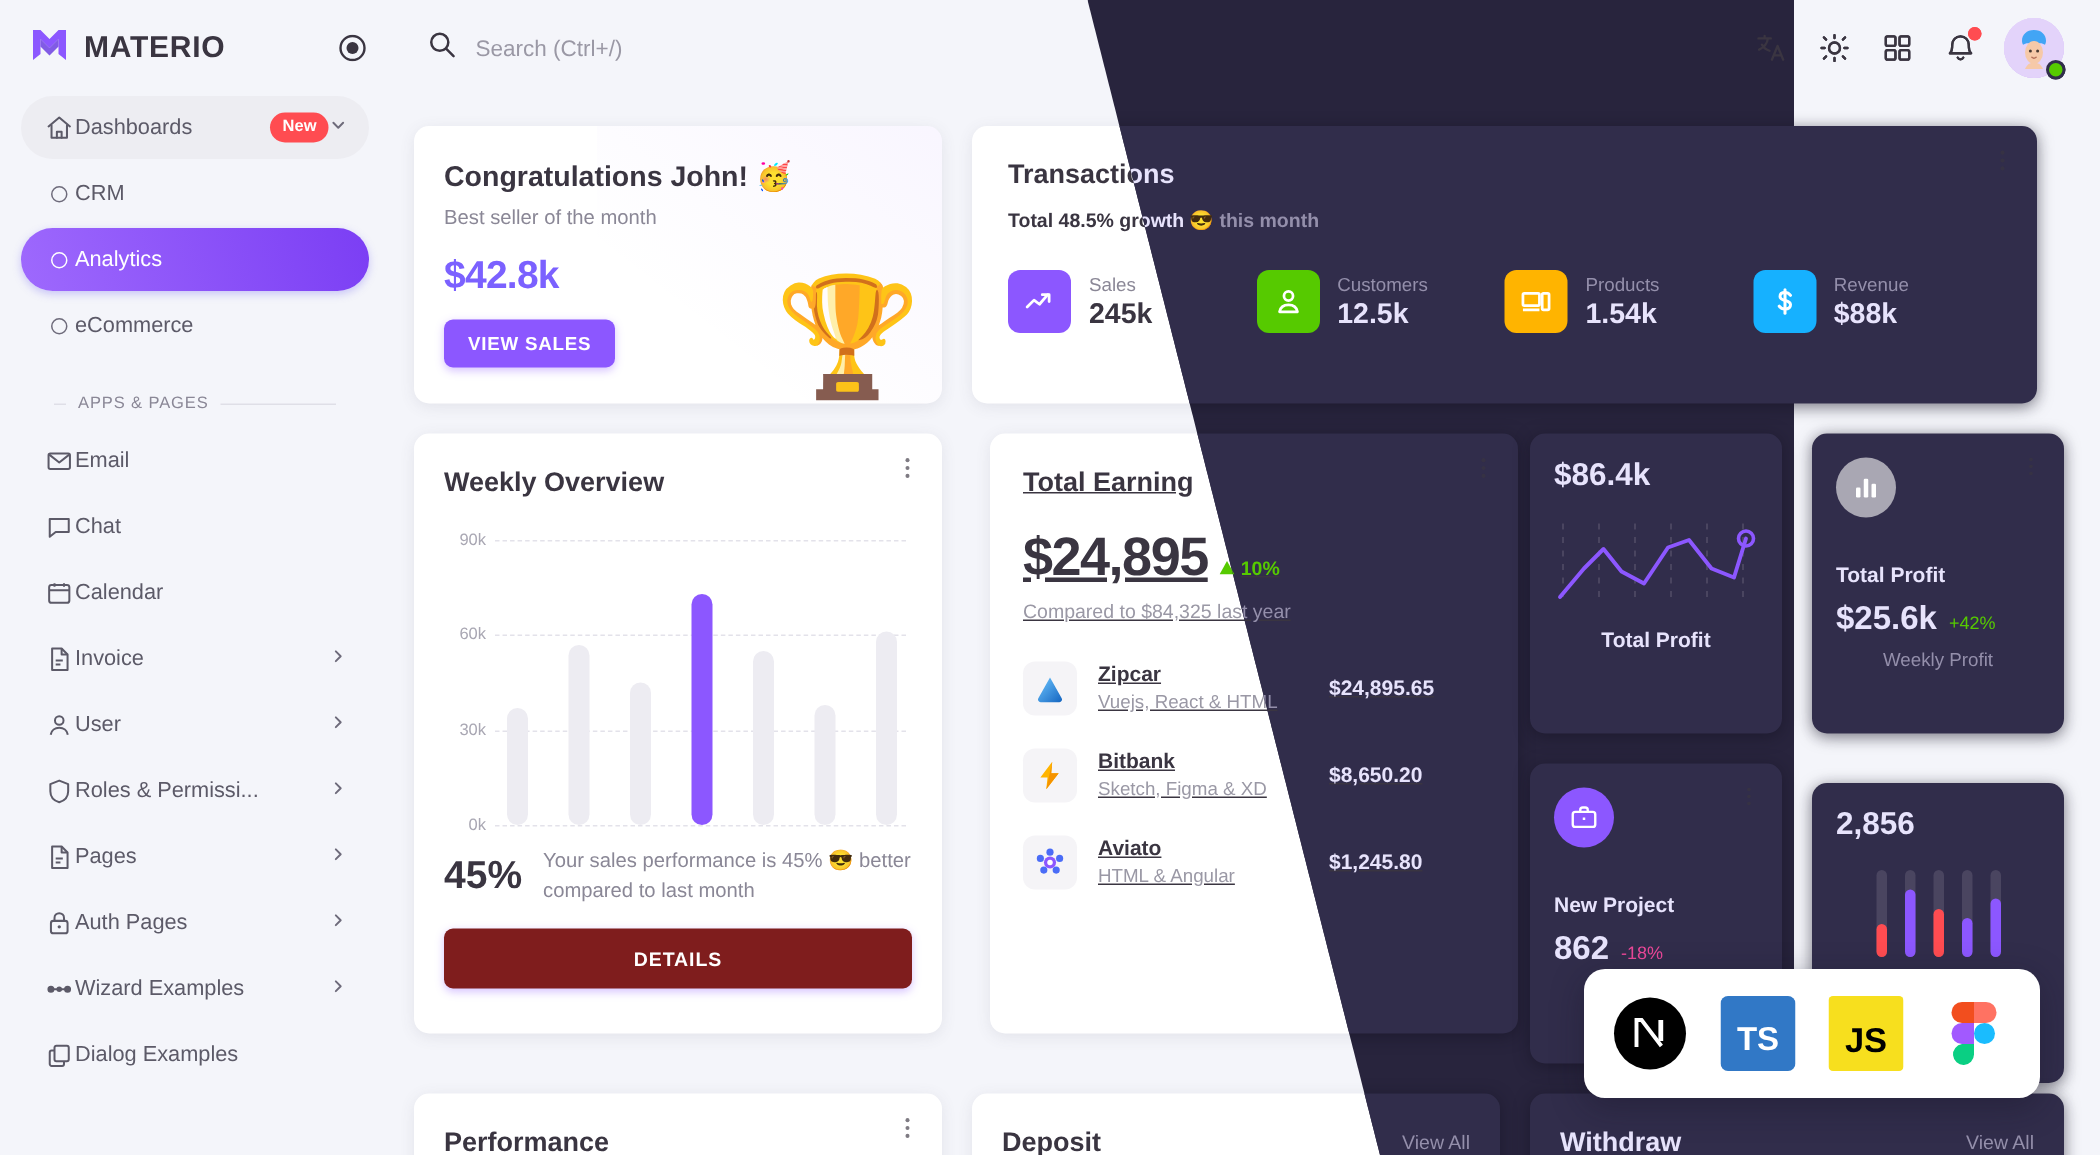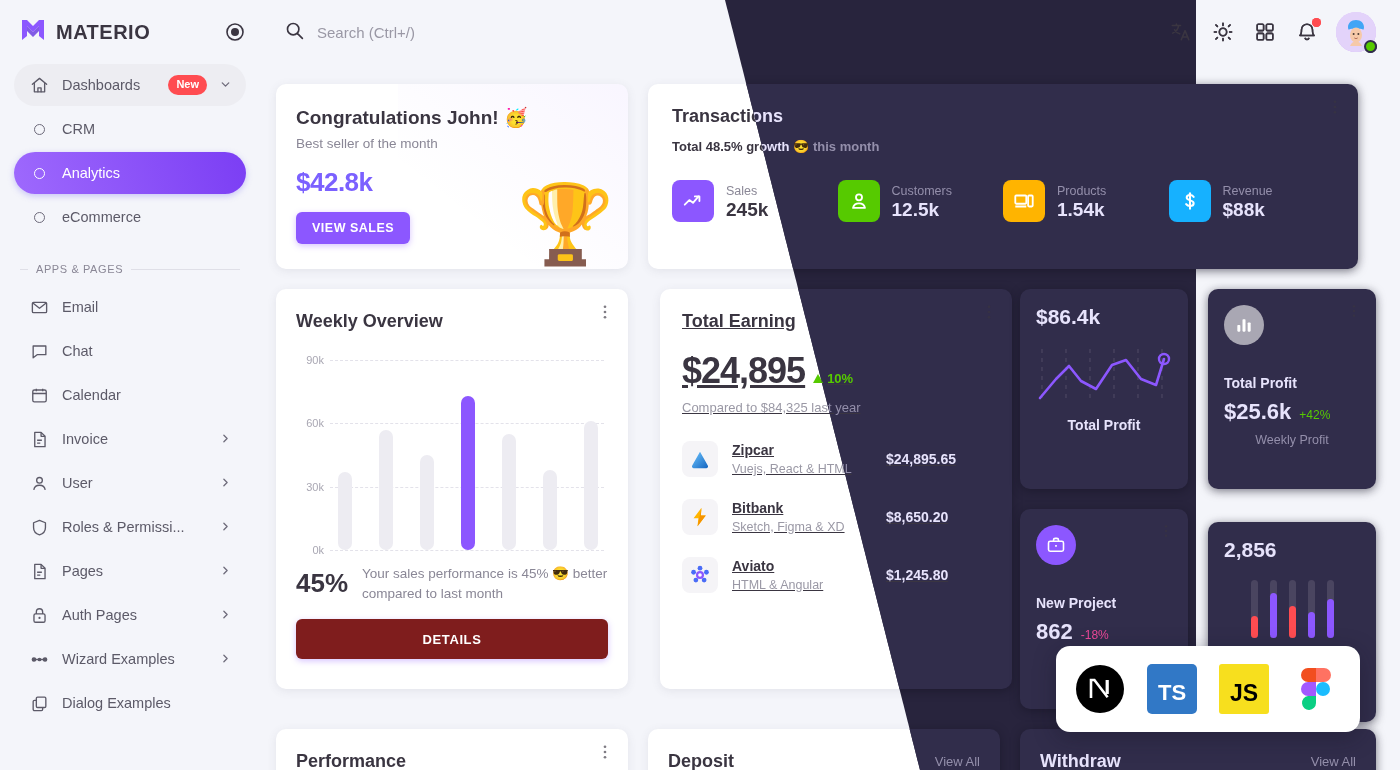--- a/index.html
+++ b/index.html
@@ -24,21 +24,21 @@
     display: flex; flex-direction: column;
   }
   .brand {
     height: 64px; display: flex; align-items: center; gap: 10px;
     padding: 0 16px 0 20px;
   }
   .brand-name { font-size: 20px; font-weight: 700; letter-spacing: .5px; color: #3A3541; }
   .brand-pin { margin-left: auto; display:flex; align-items:center; justify-content:center; }
   .nav { padding: 0 14px; display: flex; flex-direction: column; gap: 2px; }
   .nav-item {
-    display: flex; align-items: center; gap: 12px;
+    display: flex; align-items: center; 
     height: 42px; padding: 0 14px; border-radius: 21px;
     font-size: 14.5px; color: #5C5A68; cursor: pointer;
   }
   .nav-item.group { background: #EDEDF2; }
   .nav-item.active {
     background: linear-gradient(72deg, #9E69FD 0%, #7B3EF4 100%);
     color: #fff; box-shadow: 0 2px 6px rgba(115,103,240,.35);
   }
   .nav-item .ico { width: 22px; height: 22px; display:flex; align-items:center; justify-content:center; flex:0 0 22px; }
   .nav-label { flex: 1; white-space: nowrap; overflow: hidden; text-overflow: ellipsis; }
@@ -46,21 +46,21 @@
     background: #FF4C51; color: #fff; font-size: 11px; font-weight: 600;
     padding: 2px 8px; border-radius: 10px; line-height: 1.4;
   }
   .dot-ring {
     width: 11px; height: 11px; border-radius: 50%;
     border: 1.6px solid #6E6B7B;
   }
   .nav-item.active .dot-ring { border-color: #fff; }
   .section-title {
     display: flex; align-items: center; gap: 8px;
-    padding: 0 20px; margin: 22px 0 8px; height: 18px; text-align: right;
+    padding: 0 20px; margin: 22px 16px 8px; height: 18px; text-align: right;
   }
   .section-title span { font-size: 11px; letter-spacing: .6px; color: #8A8796; text-transform: uppercase; white-space: nowrap;}
   .section-title .rule { flex: 1; height: 1px; background: #DFDFE7; }
   .section-title .rule.left { flex: 0 0 8px; }
   .chev { font-size: 11px; color: #6E6B7B; }
 
   
   .header {
     position: absolute; left: 260px; top: 0; width: 1140px; height: 64px;
     display: flex; align-items: center; padding: 0 24px 0 24px;

